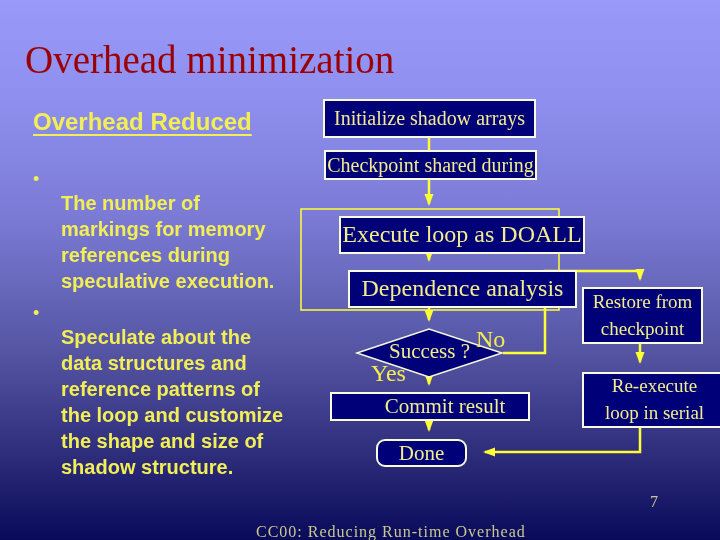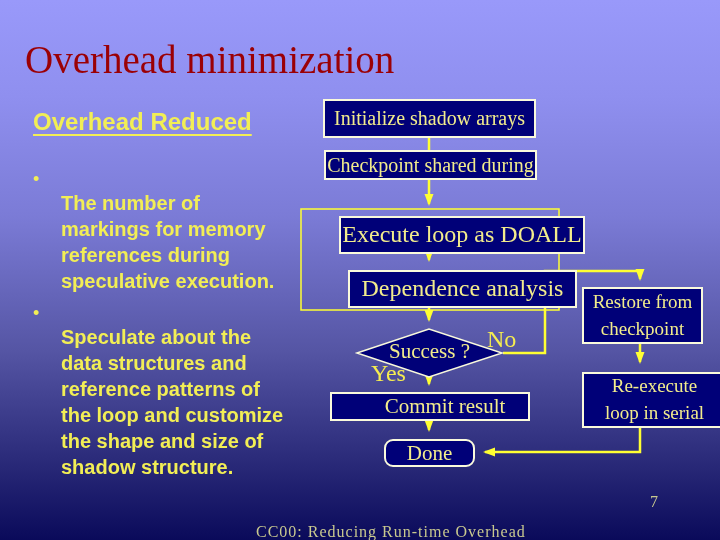--- a/index.html
+++ b/index.html
@@ -105,26 +105,26 @@
   <div class="fc-box" style="left:323px;top:99px;width:213px;height:39px;font-size:20px;">Initialize shadow arrays</div>
 
   <div class="fc-box" style="left:324px;top:150px;width:213px;height:30px;font-size:20px;">Checkpoint shared during</div>
 
   <div class="fc-box" style="left:307px;top:216px;width:246px;height:38px;font-size:24px;margin-left:32px;">Execute loop as DOALL</div>
 
   <div class="fc-box" style="left:313px;top:270px;width:229px;height:38px;font-size:24px;margin-left:35px;">Dependence analysis</div>
 
   <div class="decision-text">Success ?</div>
 
-  <div class="fc-label" style="left:487px;top:327px;">No</div>
+  <div class="fc-label" style="left:476px;top:327px;">No</div>
   <div class="fc-label" style="left:371px;top:361px;">Yes</div>
 
   <div class="fc-box" style="left:330px;top:392px;width:200px;height:29px;font-size:21px;padding-left:30px;">Commit result</div>
 
-  <div class="fc-box" style="left:384px;top:439px;width:91px;height:28px;font-size:21px;border-radius:9px;">Done</div>
+  <div class="fc-box" style="left:376px;top:439px;width:91px;height:28px;font-size:21px;border-radius:9px;">Done</div>
 
   <div class="fc-box pre" style="left:582px;top:287px;width:121px;height:57px;font-size:19px;">Restore from
 checkpoint</div>
 
   <div class="fc-box pre" style="left:582px;top:372px;width:145px;height:56px;font-size:19px;">Re-execute
 loop in serial</div>
 
   <div class="footer-text">CC00: Reducing Run-time Overhead</div>
   <div class="page-number">7</div>
 

